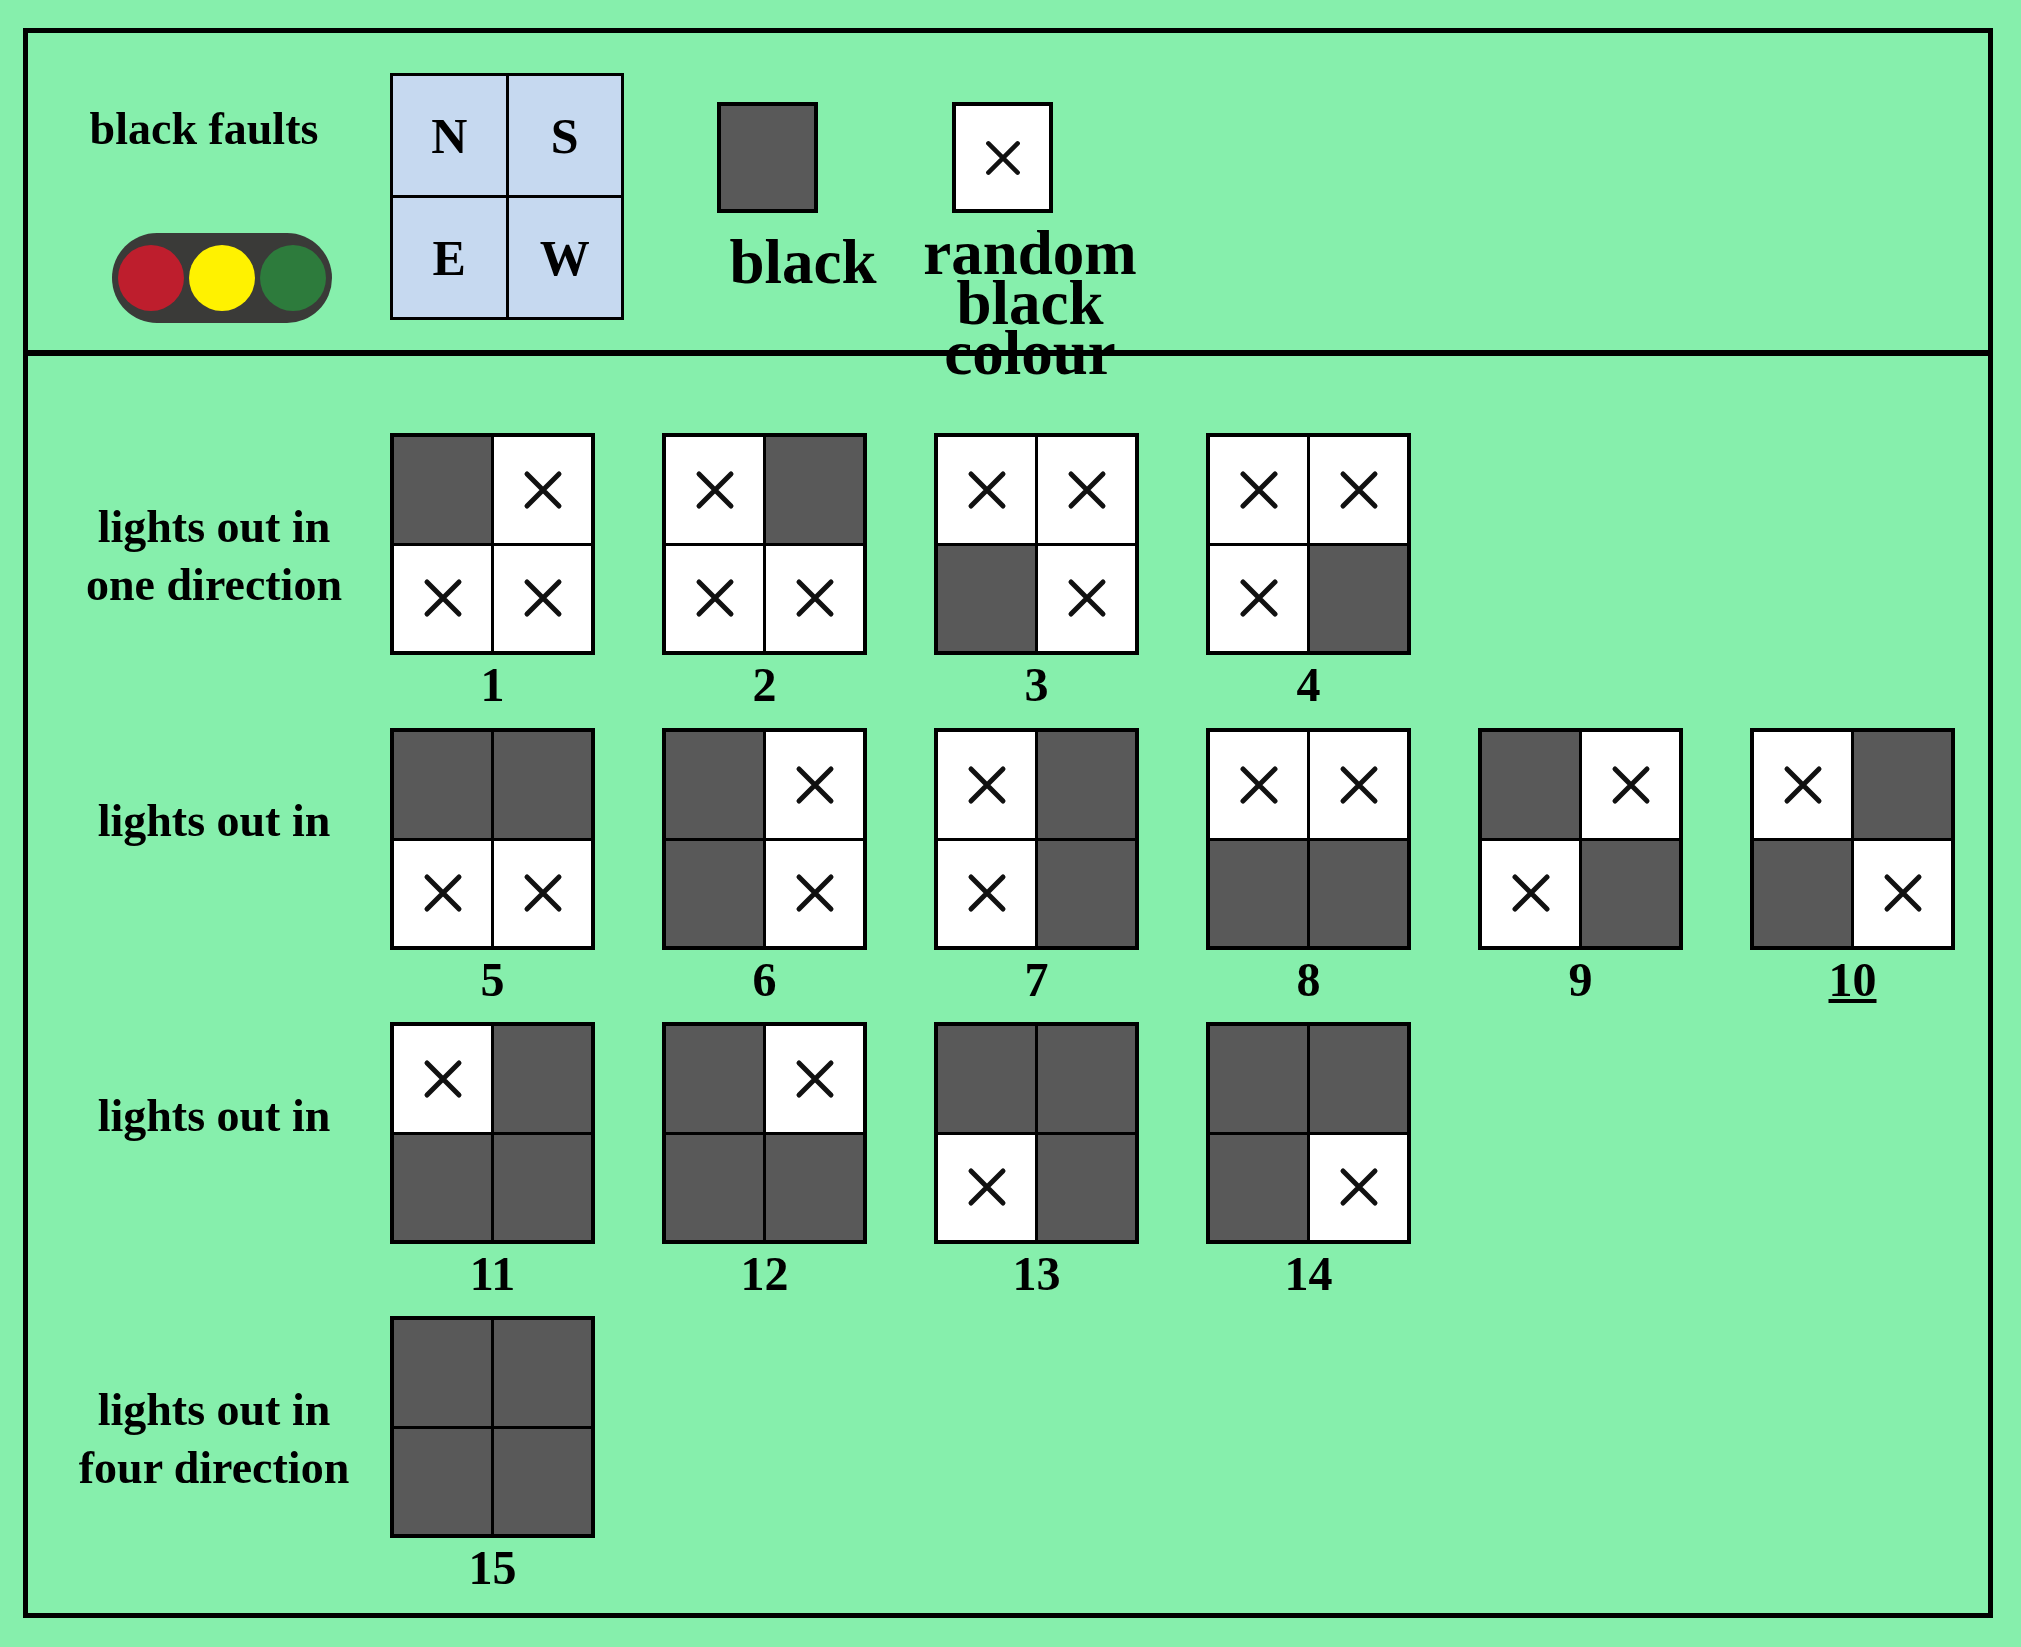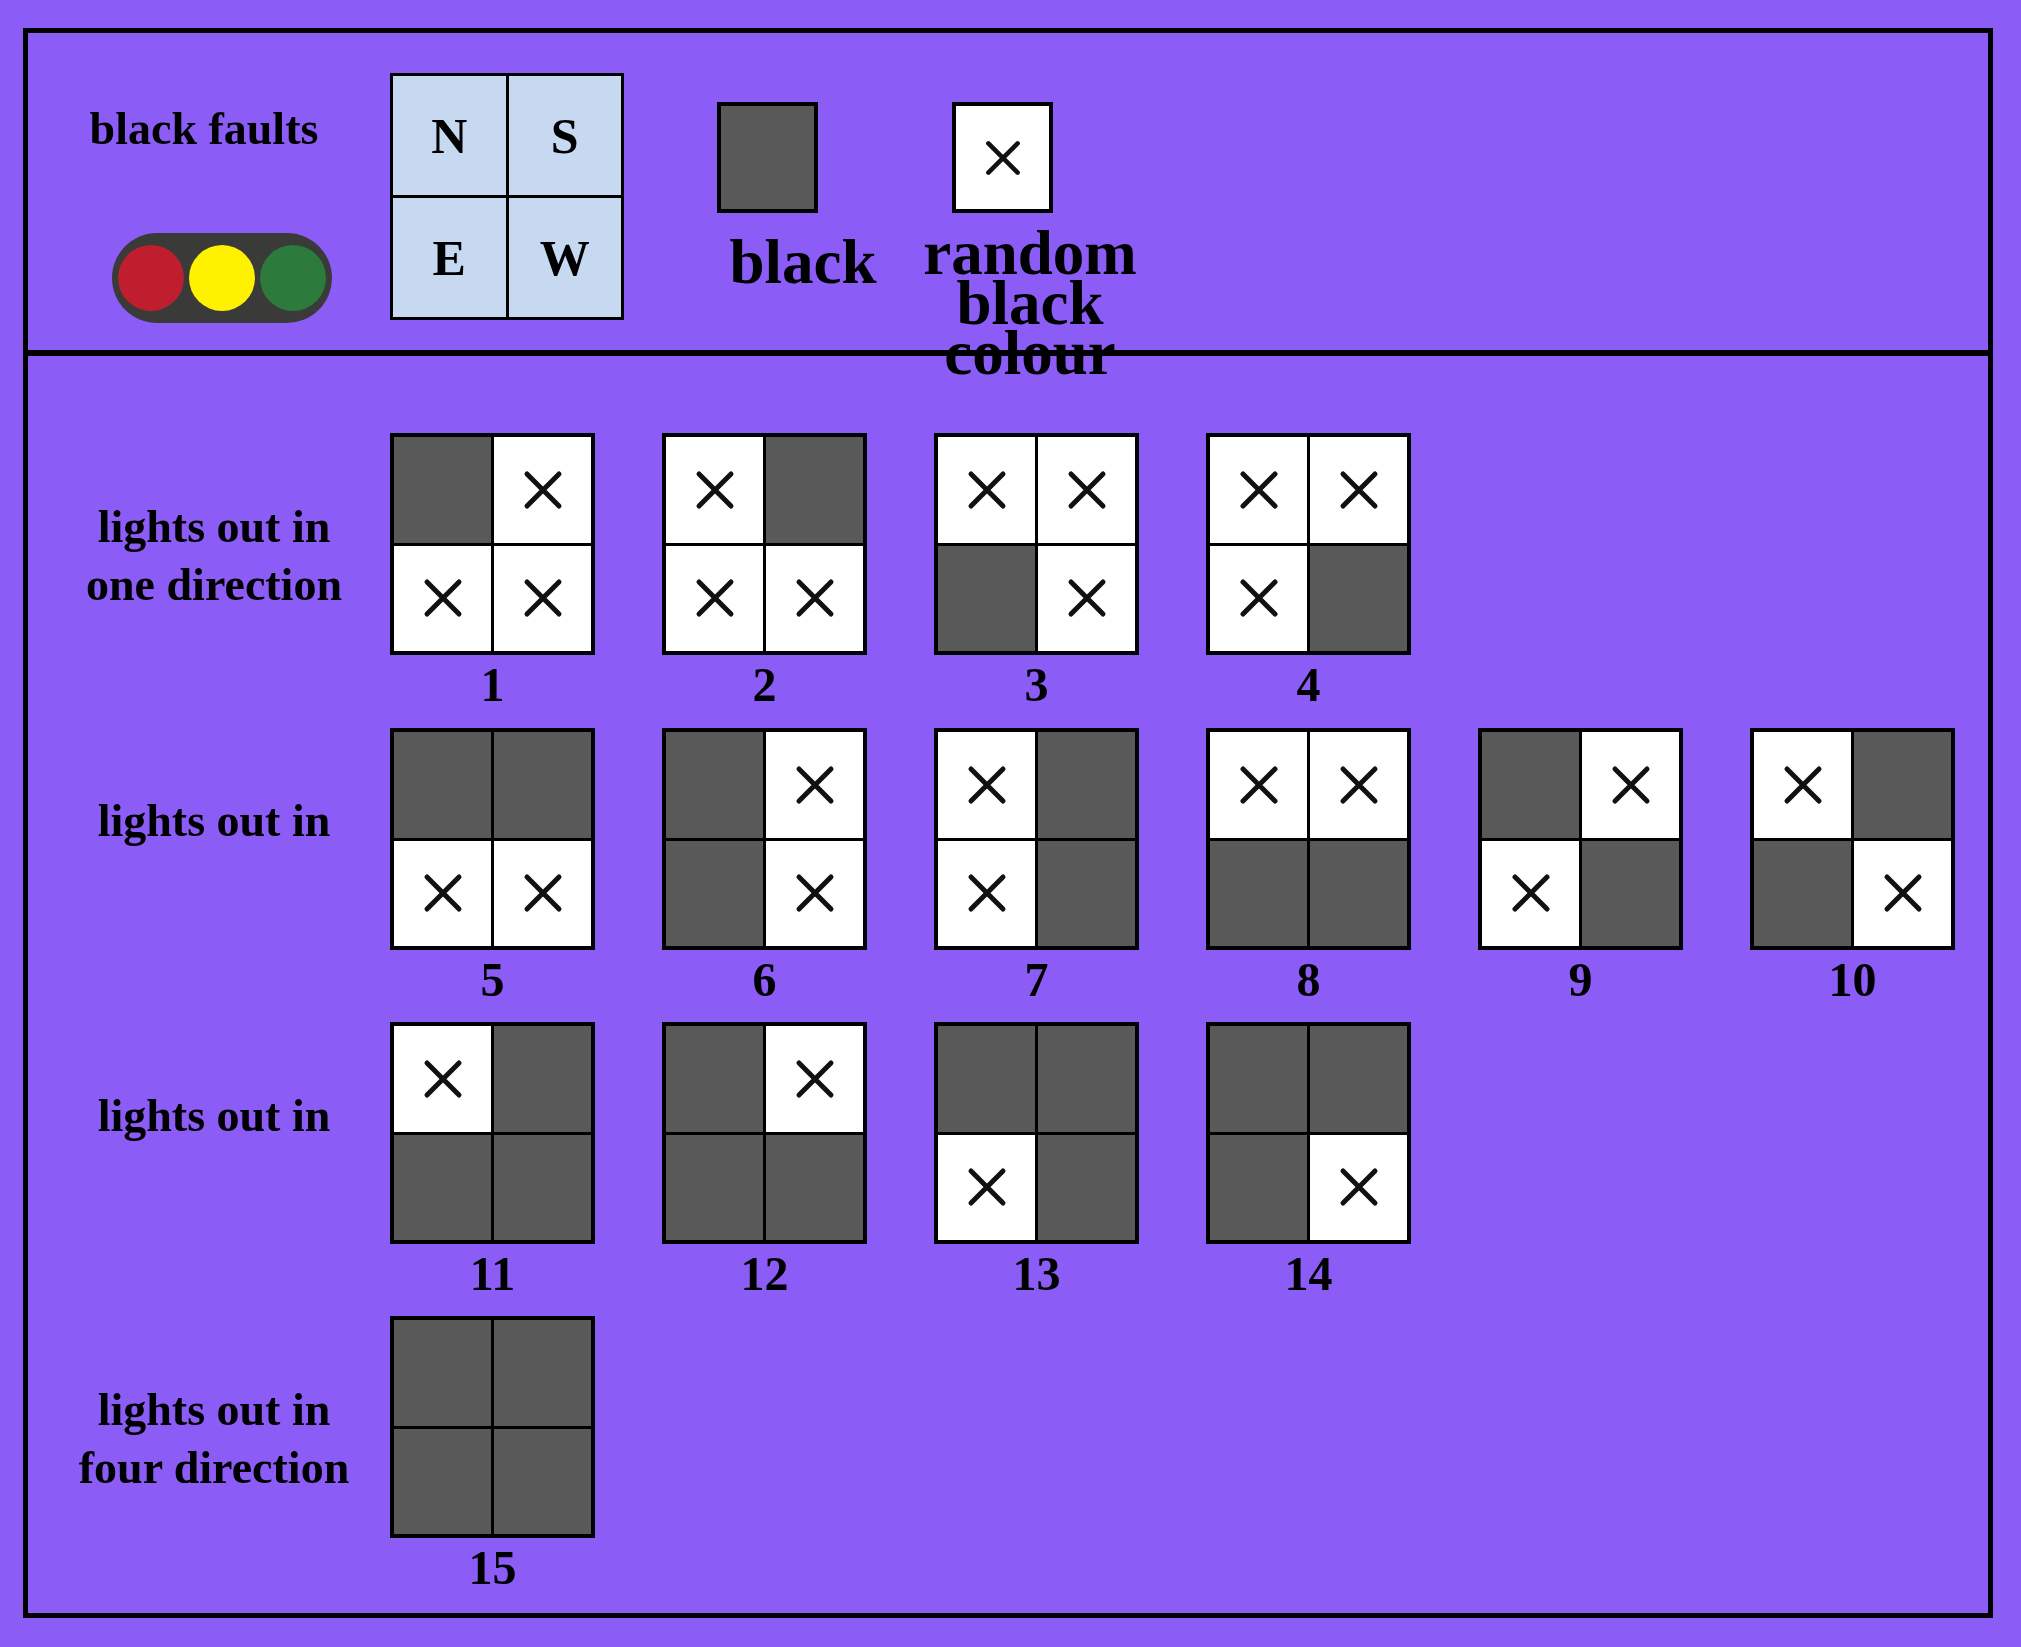--- a/index.html
+++ b/index.html
@@ -1,16 +1,16 @@
 <!DOCTYPE html>
 <html style="--fault-fill: #595959; --dir-fill: #c6d9f0; --tl-body: #3a3a38; --tl-red: #be1e2d; --tl-yellow: #fff200; --tl-green: #2d7b3c;"><head>
 <meta charset="utf-8">
 <style>
   html,body{margin:0;padding:0;background:#fff;}
-  #canvas{position:relative;width:2021px;height:1647px;background:#8b5cf6;
+  #canvas{position:relative;width:2021px;height:1647px;background:#86efac;
           font-family:"Liberation Serif","DejaVu Serif",serif;font-weight:bold;color:#000;}
   .frame{position:absolute;left:23px;top:28px;width:1970px;height:1590px;
          border:5px solid #000;box-sizing:border-box;}
   .divider{position:absolute;left:-5px;top:317px;width:1970px;height:6px;background:#000;}
 
   
   .hdr-text{position:absolute;left:0px;top:64px;width:352px;text-align:center;
             font-size:46px;line-height:64px;}
   .tlight{position:absolute;left:84px;top:200px;width:220px;height:90px;background:var(--tl-body,#3a3a38);
           border-radius:45px;display:flex;align-items:center;justify-content:center;gap:5px;}
@@ -246,21 +246,21 @@
             </svg>
           </div>
           <div class="cell fault"></div>
           <div class="cell fault"></div>
           <div class="cell">
             <svg viewBox="0 0 46 46" width="46" height="46">
               <path d="M7 7 39 39 M39 7 7 39" stroke="#111" stroke-width="5" fill="none" stroke-linecap="round"></path>
             </svg>
           </div>
         </div>
-        <div class="gnum" style="left: 1722px; top: 921px;">10</div>
+        <div class="gnum" style="left: 1722px; top: 921px; text-decoration: underline;">10</div>
         <div class="caption" style="top: 1042px;">
           <div>lights out in</div>
         </div>
         <div class="pgrid" style="left: 362px; top: 989px;">
           <div class="cell">
             <svg viewBox="0 0 46 46" width="46" height="46">
               <path d="M7 7 39 39 M39 7 7 39" stroke="#111" stroke-width="5" fill="none" stroke-linecap="round"></path>
             </svg>
           </div>
           <div class="cell fault"></div>

